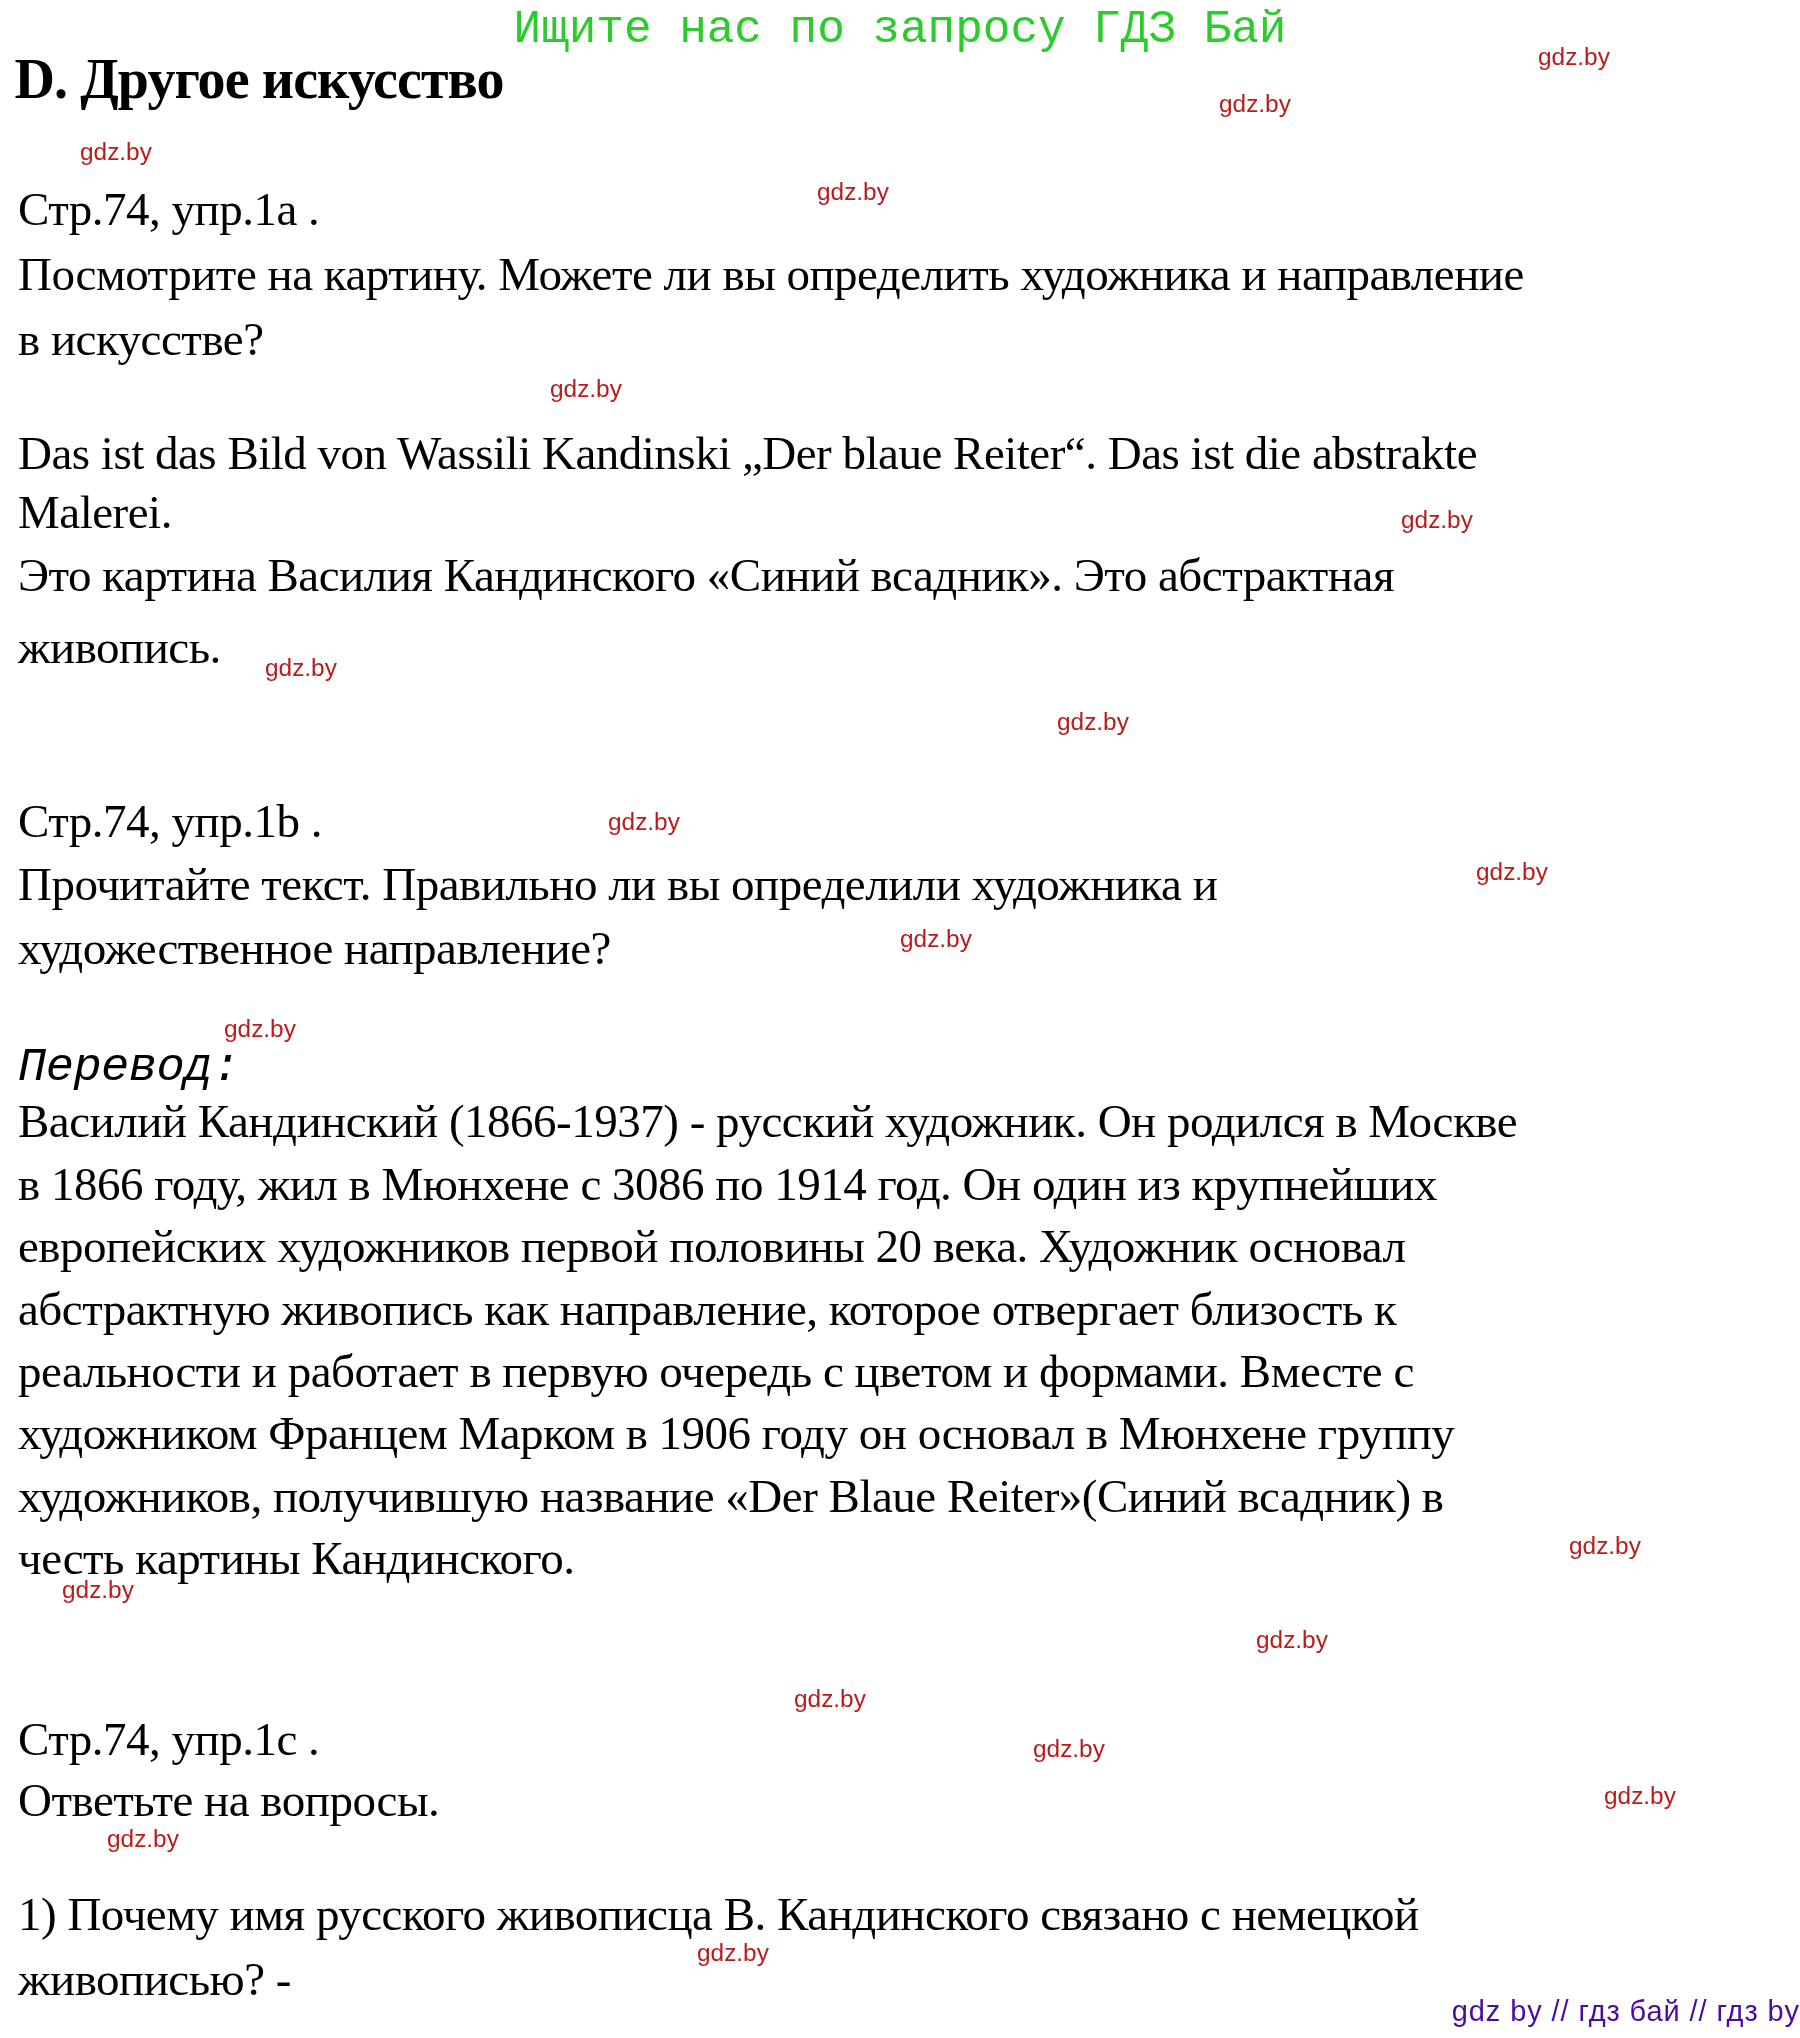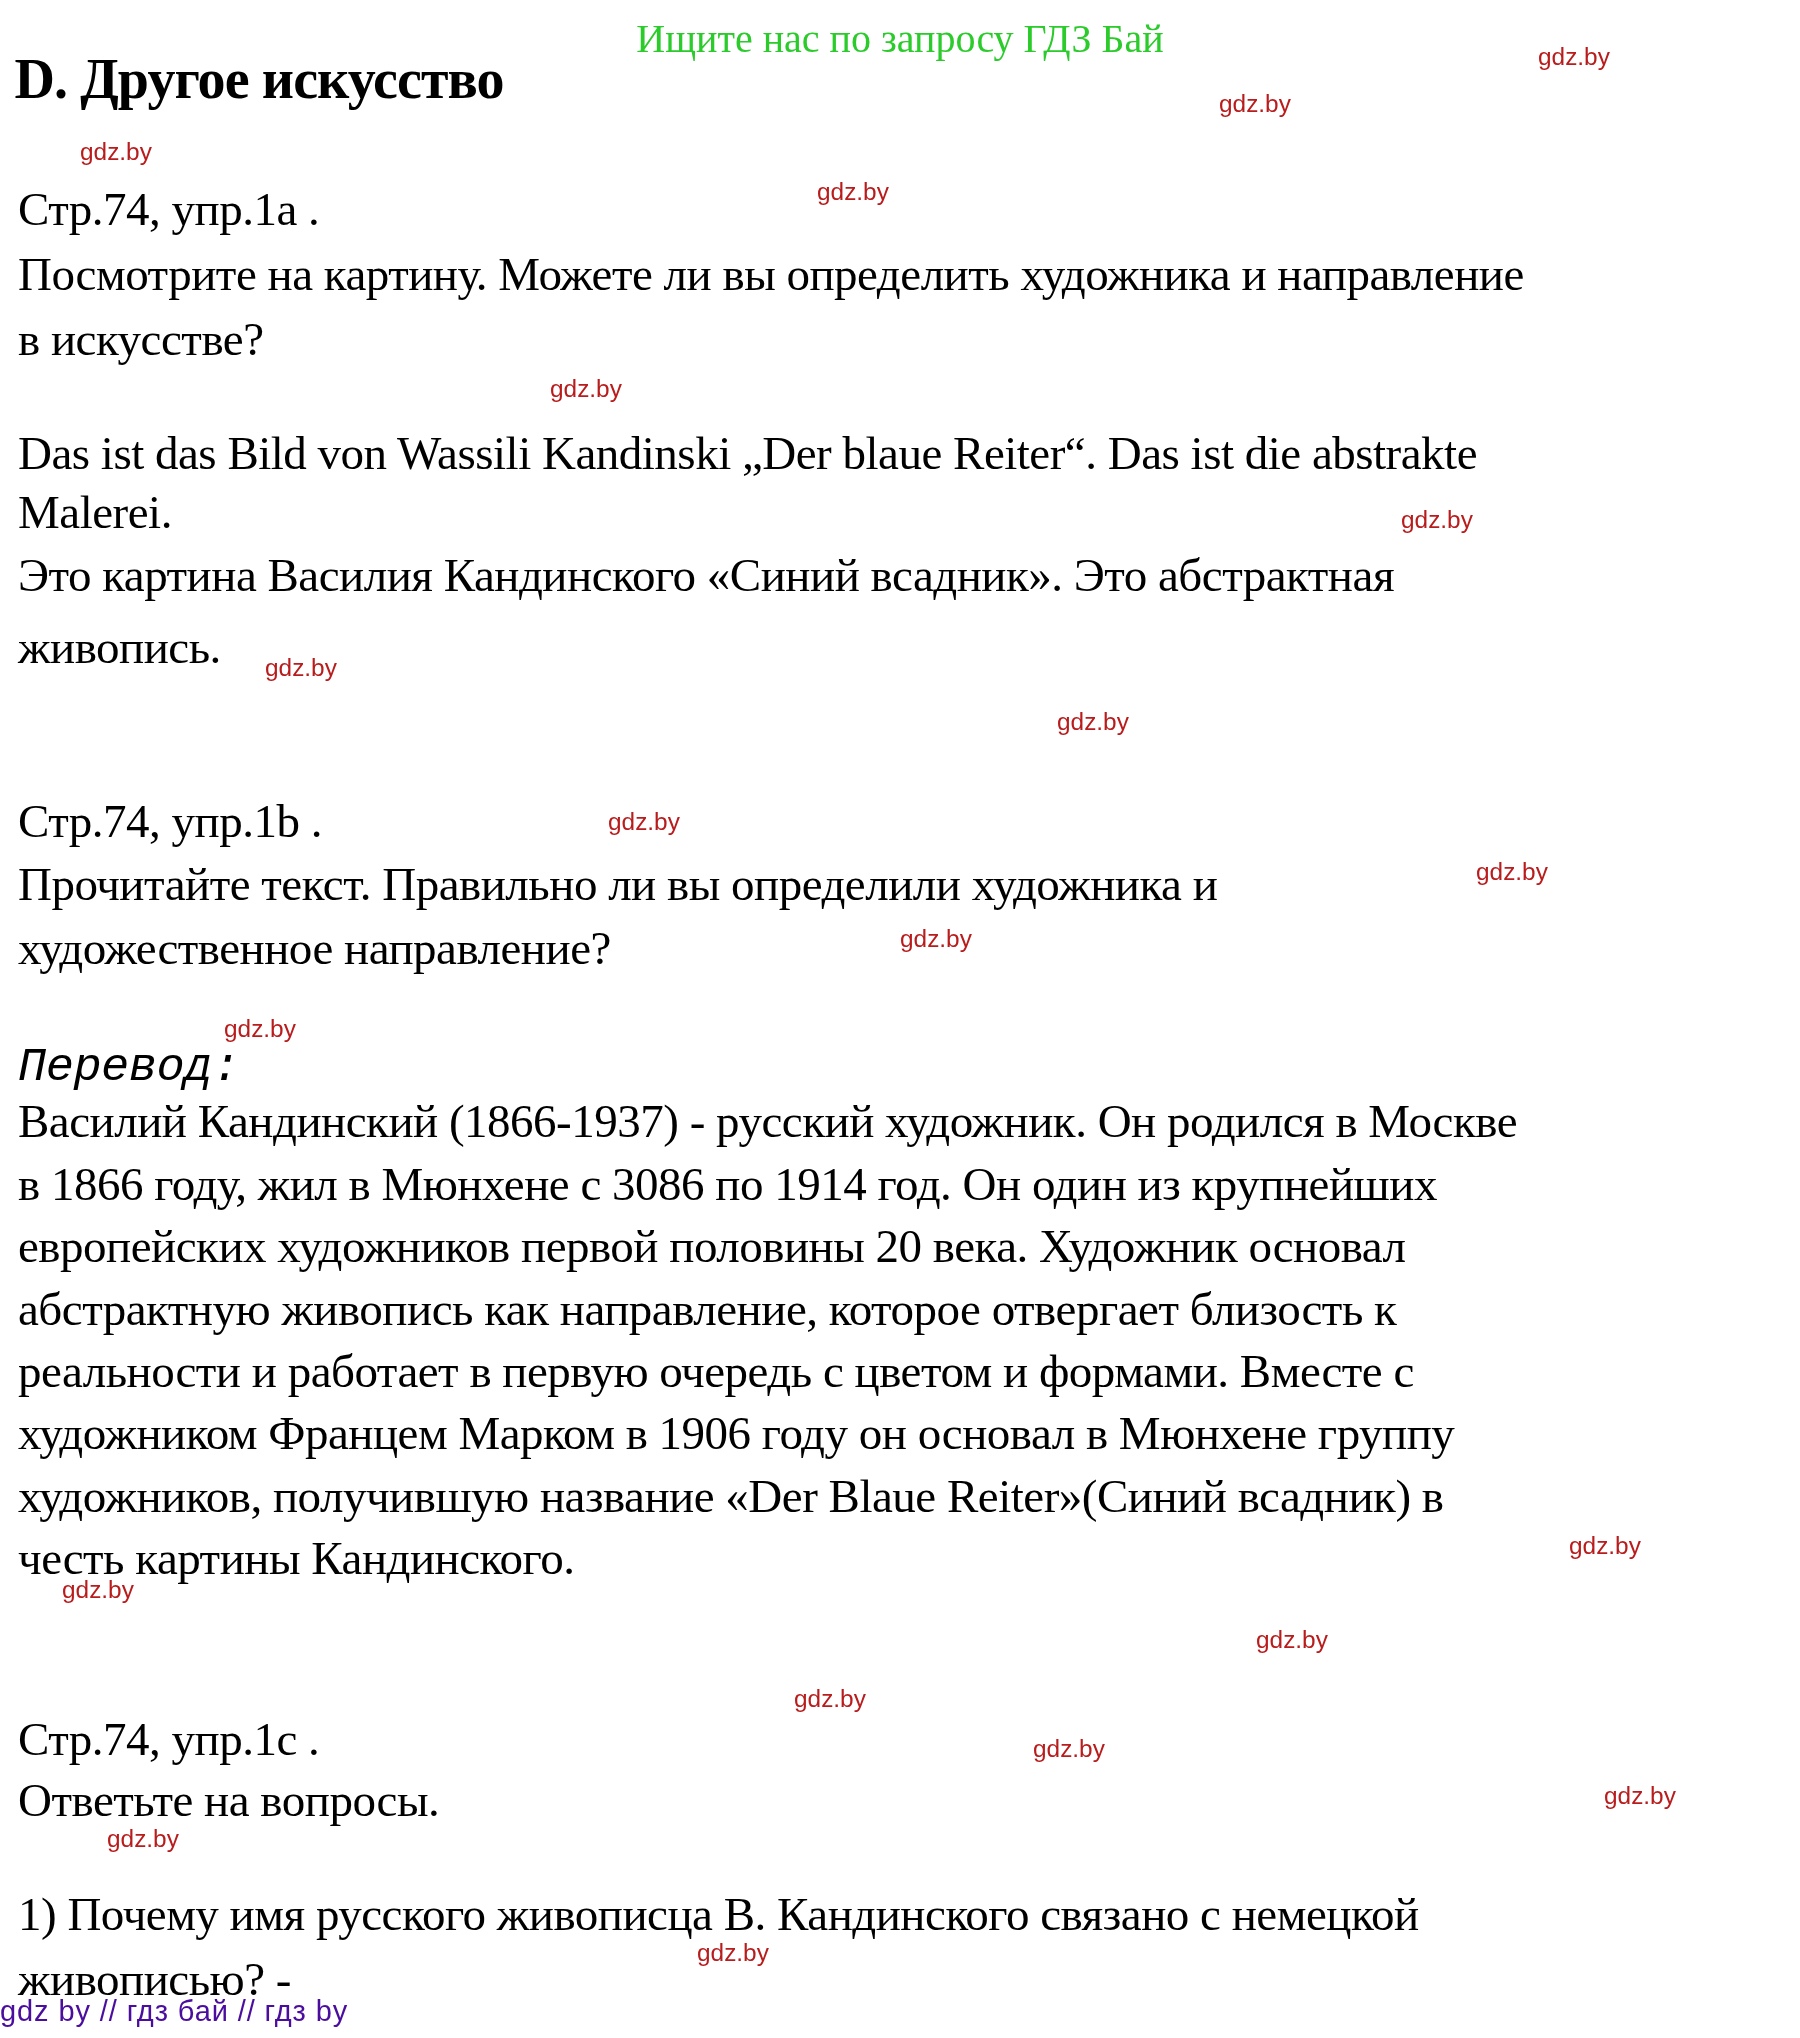--- a/index.html
+++ b/index.html
@@ -17,26 +17,26 @@
     position:absolute;left:14.5px;font-family:"Liberation Serif",serif;
     font-weight:bold;font-size:56px;letter-spacing:-0.9px;white-space:nowrap;
   }
   .hdr{font-size:47px;}
   .italic{font-style:italic;font-family:Liberation Mono, monospace;}
   .wm{
     position:absolute;font-family:"Liberation Sans",sans-serif;
     font-size:24.4px;color:#b91c1c;white-space:nowrap;
   }
   .promo{
-    position:absolute;top:15px;left:0;width:100%;text-align:center;
-    font-family:Liberation Serif, serif;font-size:40px;
+    position:absolute;top:4px;left:0;width:100%;text-align:center;
+    font-family:Liberation Mono, monospace;font-size:46px;
     color:var(--promo-green,#2BCB2B);white-space:nowrap;
   }
   .footer{
-    position:absolute;top:1995px;left:0;width:100%;text-align:left;
+    position:absolute;top:1995px;left:0;width:100%;text-align:right;
     font-family:"Liberation Sans",sans-serif;font-size:29px;
     color:var(--footer-purple,#4B0D9E);white-space:nowrap;letter-spacing:0.9px;
   }
 </style>
 </head>
 <body>
 
 <div class="promo">Ищите нас по запросу ГДЗ Бай</div>
 
 <div class="title" style="top:47px">D. Другое искусство</div>

